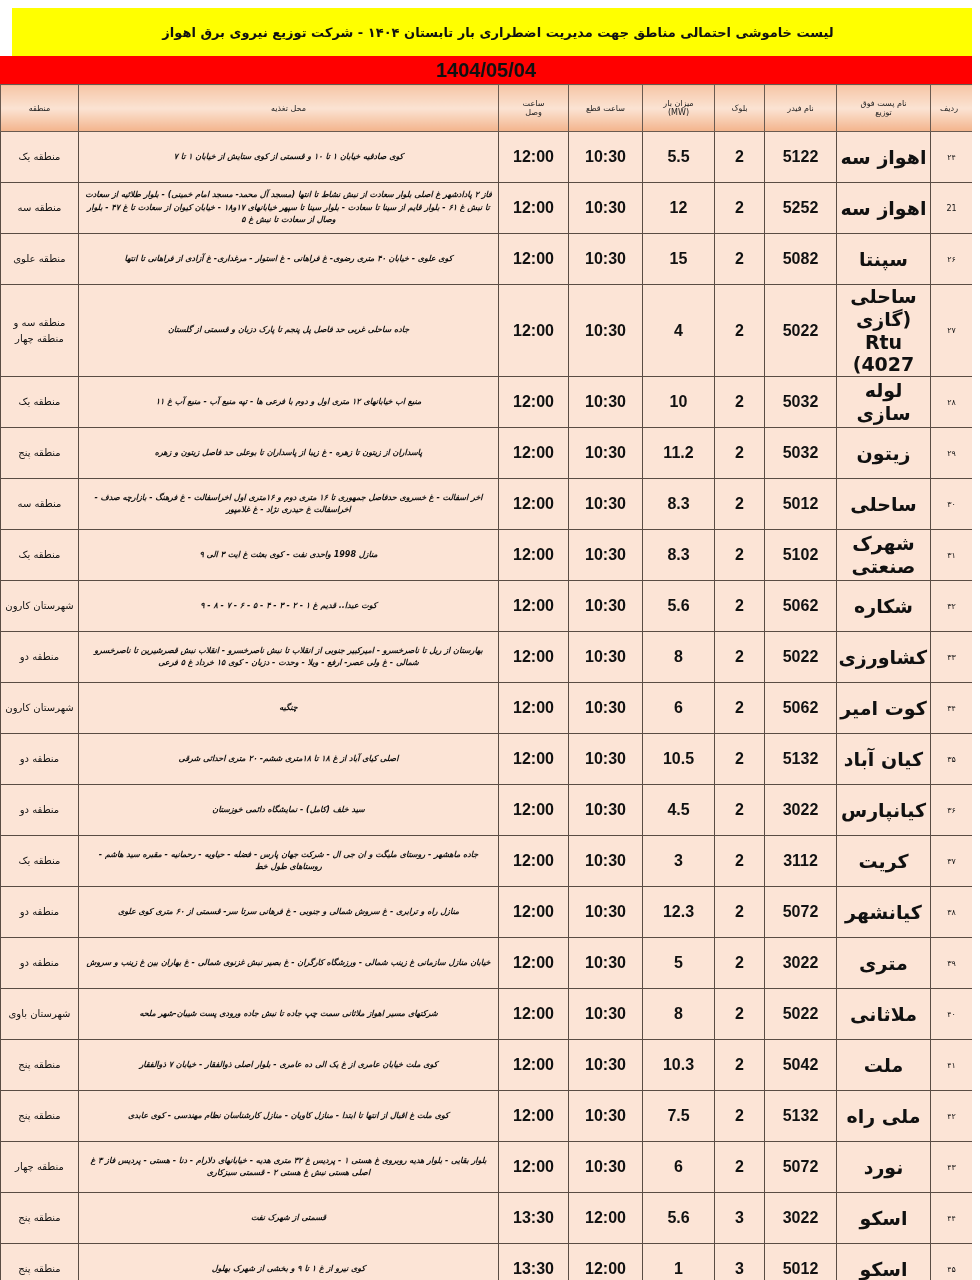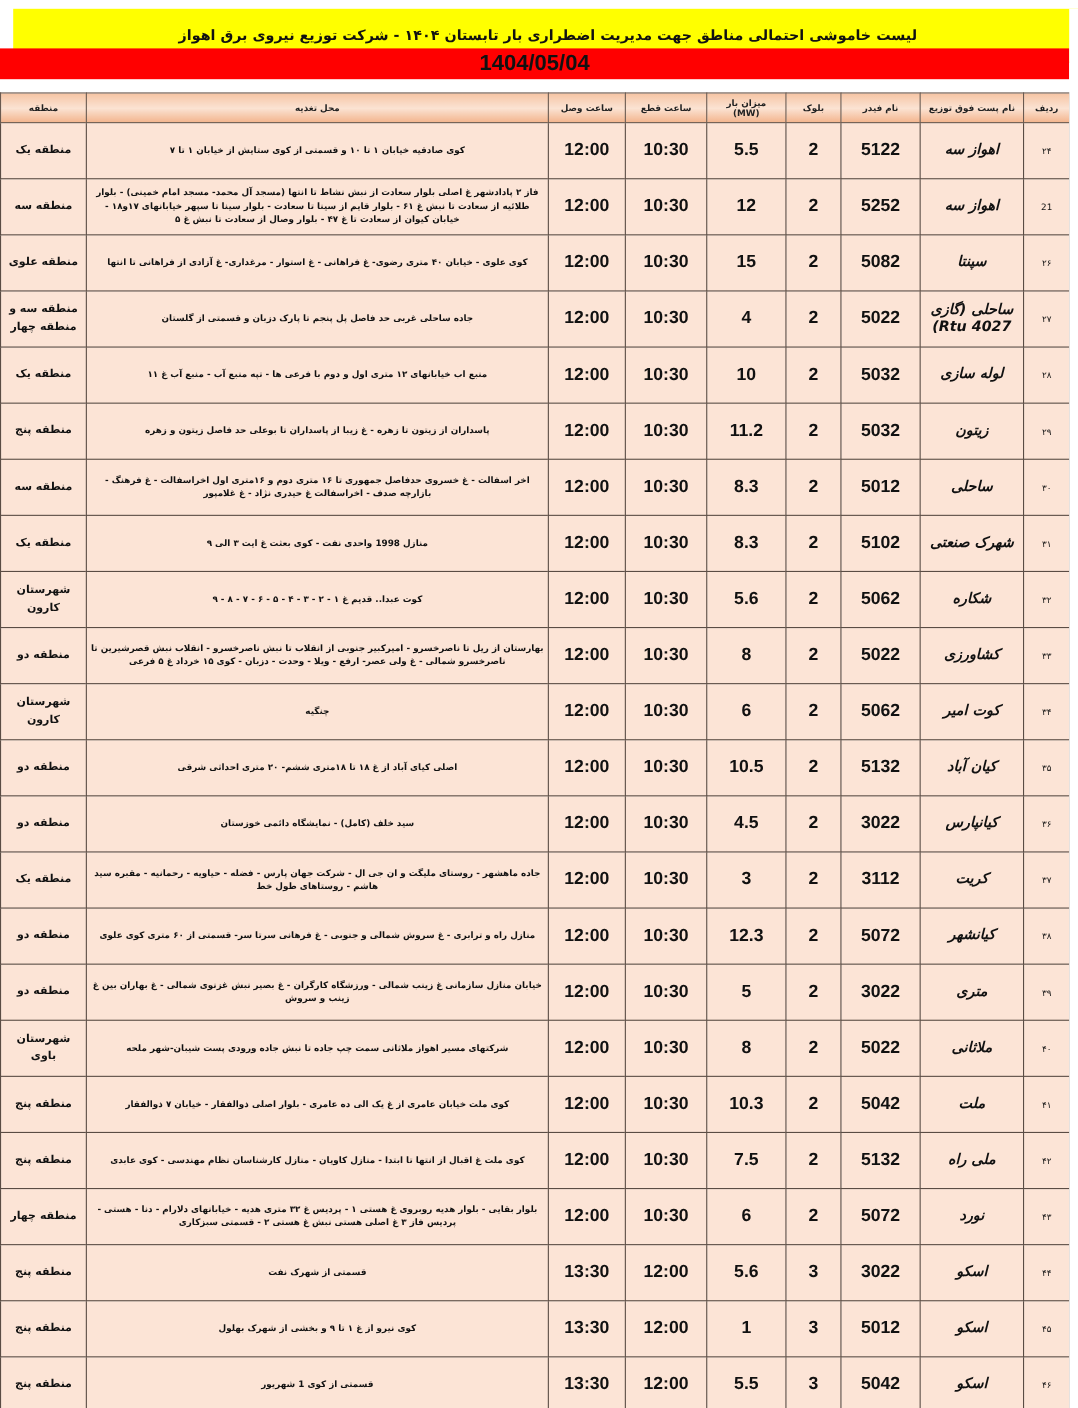--- a/index.html
+++ b/index.html
@@ -4,42 +4,42 @@
 <style>
   html, body { margin: 0; padding: 0; background: #ffffff; }
   body { width: 980px; height: 1280px; overflow: hidden; font-family: "DejaVu Sans", sans-serif; position: relative; }
   .title-bar {
     position: absolute; left: 12px; top: 8px; width: 972px; height: 48px;
     background: #ffff00; border-bottom: 1px solid #c9a000;
     display: flex; align-items: center; justify-content: center;
     direction: rtl; font-weight: bold; font-size: 13px; color: #111;
   }
   .date-bar {
-    position: absolute; left: 0; top: 44px; width: 972px; height: 28px;
+    position: absolute; left: 0; top: 56px; width: 972px; height: 28px;
     background: #ff0000; display: flex; align-items: center; justify-content: center;
     font-family: "Liberation Sans", sans-serif; font-weight: bold; font-size: 20px; color: #111;
   }
   table.sched {
     position: absolute; left: 0; top: 84px; width: 972px;
     border-collapse: collapse; table-layout: fixed; direction: rtl;
   }
   table.sched th {
-    height: 18px; font-size: 8px; font-weight: bold; color: #222;
+    height: 18px; font-size: 8px; font-weight: normal; color: #222;
     background: linear-gradient(to bottom, #f6c6a6 0%, #fbe3d3 50%, #f3b48c 100%);
-    border: 1px solid #6a5a50; padding: 4px;
+    border: 1px solid #6a5a50; padding: 14px;
   }
   table.sched td {
     height: 50px; background: #fce4d6; border: 1px solid #5a4c44;
     text-align: center; vertical-align: middle; padding: 0 3px;
     color: #111;
   }
   td.num { font-family: "Liberation Sans", sans-serif; font-weight: bold; font-size: 16px; }
-  td.sub { font-weight: bold; font-size: 13px; line-height: 1.2; font-style: italic; }
-  td.loc { font-size: 8px; font-weight: bold; line-height: 1.55; }
-  td.zone { font-size: 10px; font-weight: bold; line-height: 1.6; }
+  td.sub { font-weight: bold; font-size: 19px; line-height: 1.2; }
+  td.loc { font-size: 8px; font-weight: bold; line-height: 1.55; font-style: italic; }
+  td.zone { font-size: 10px; font-weight: normal; line-height: 1.6; }
   td.idx { font-size: 8px; }
   .right-edge { position: absolute; left: 972px; top: 8px; width: 8px; height: 1272px; background: #ffffff; }
 </style>
 </head>
 <body>
 
 <div class="title-bar">
   <span>لیست خاموشی احتمالی مناطق جهت مدیریت اضطراری بار تابستان ۱۴۰۴ - شرکت توزیع نیروی برق اهواز</span>
 </div>
 <div class="date-bar">

